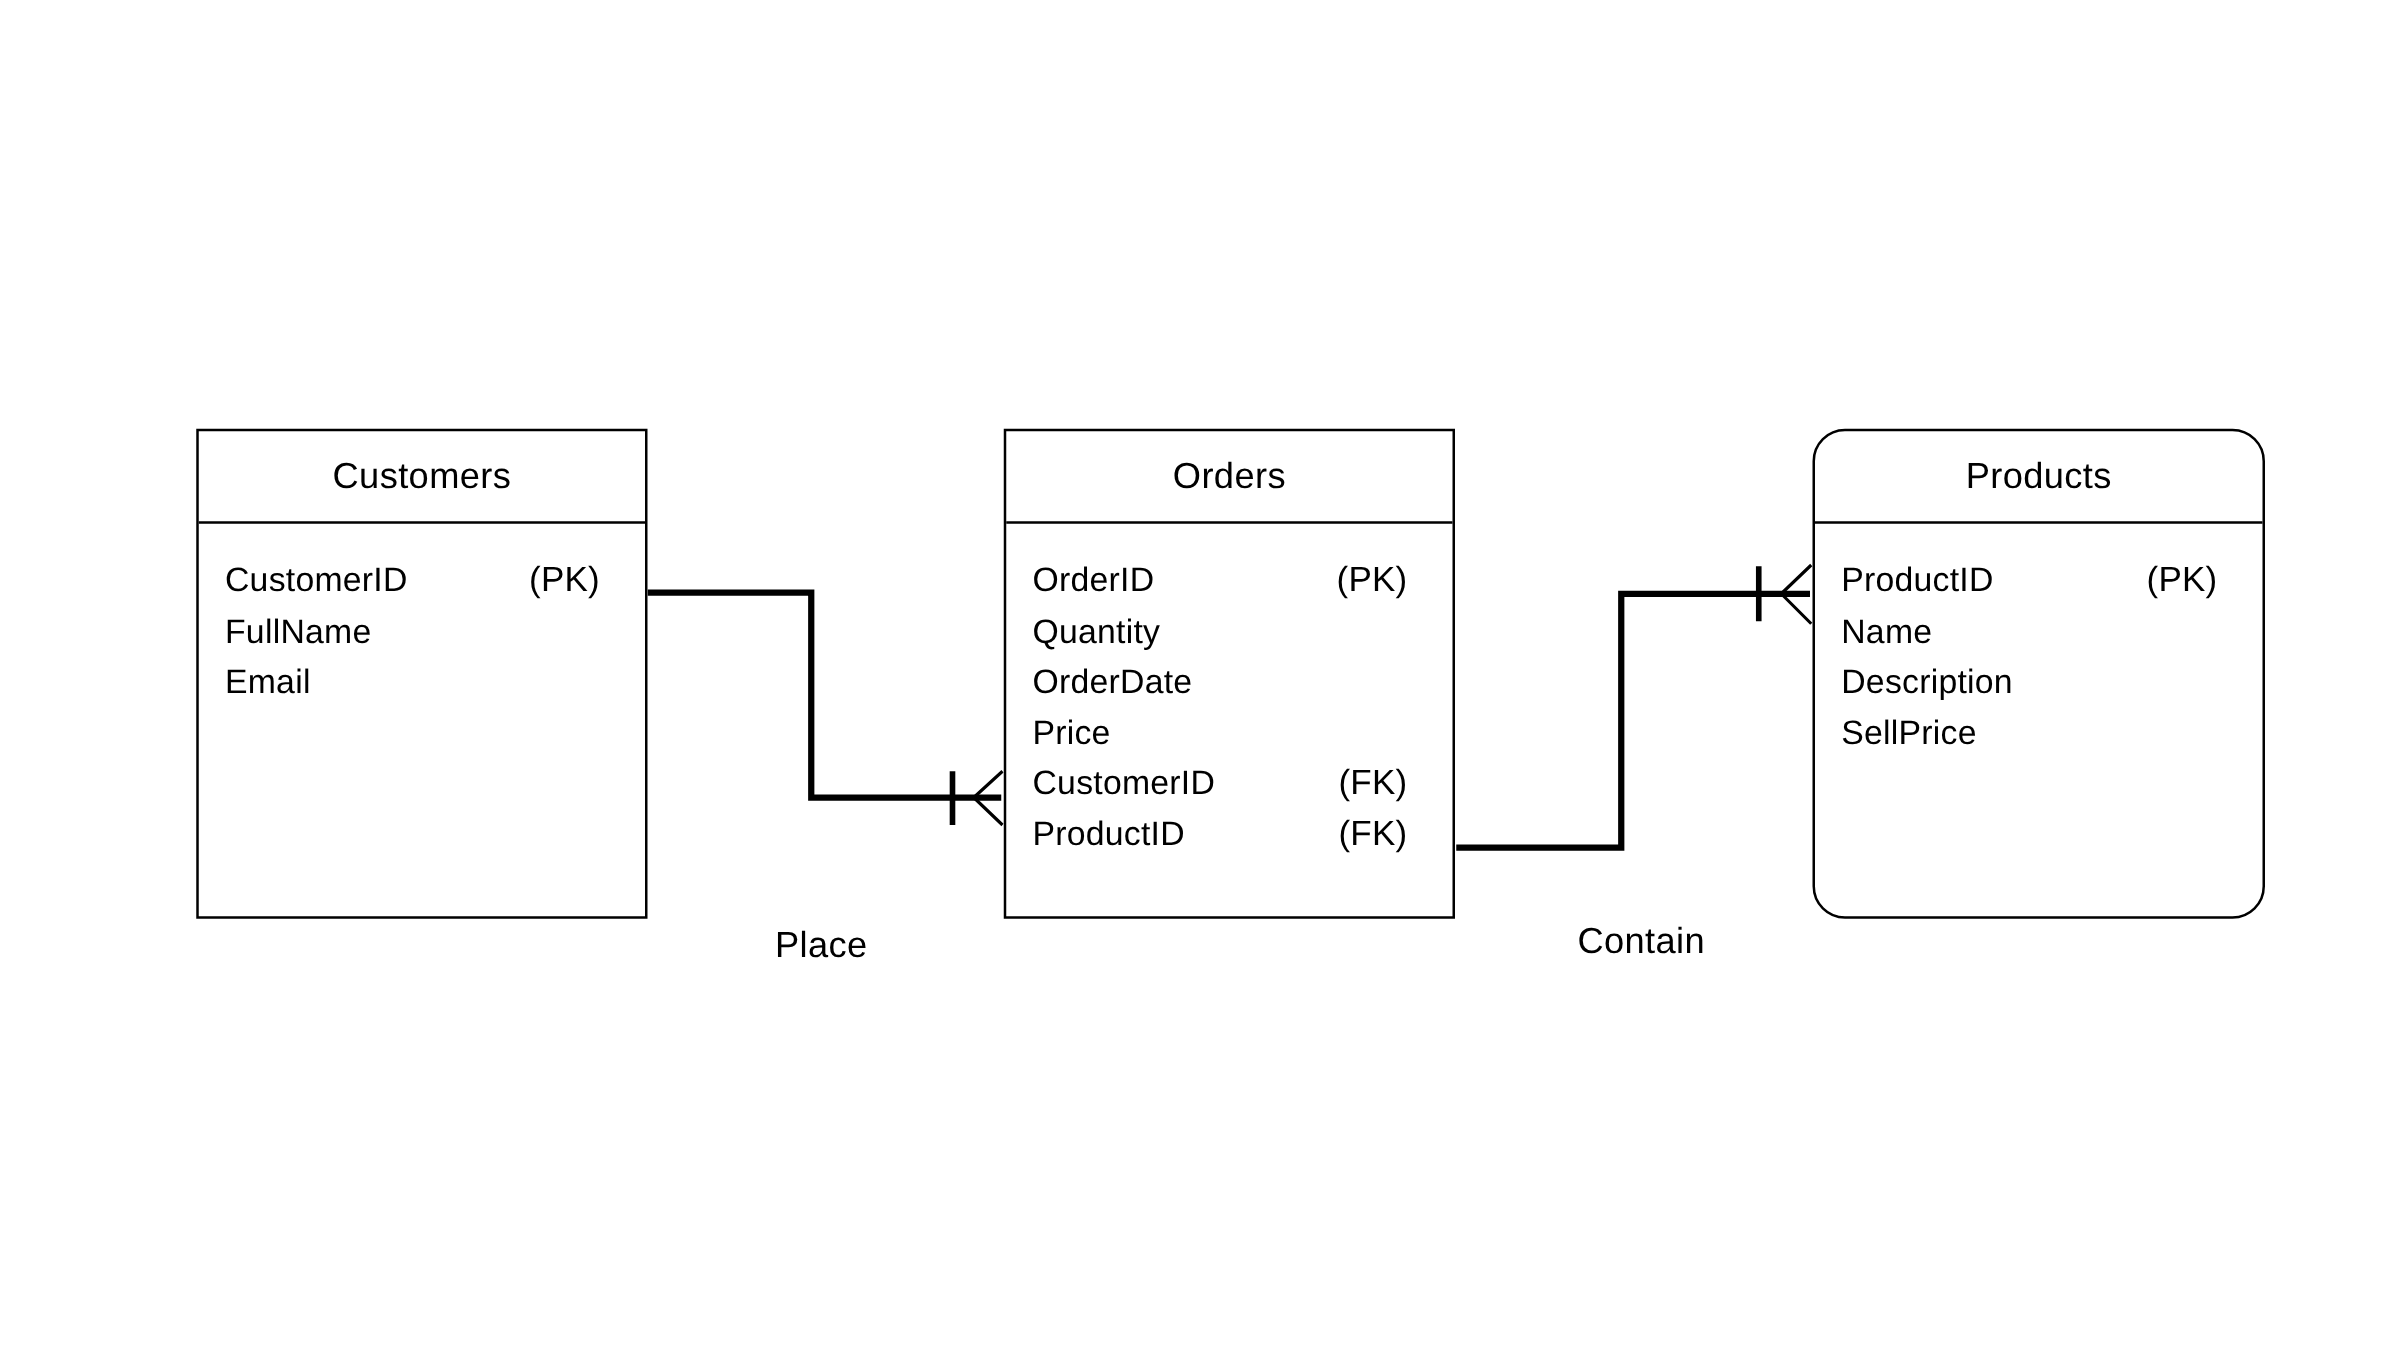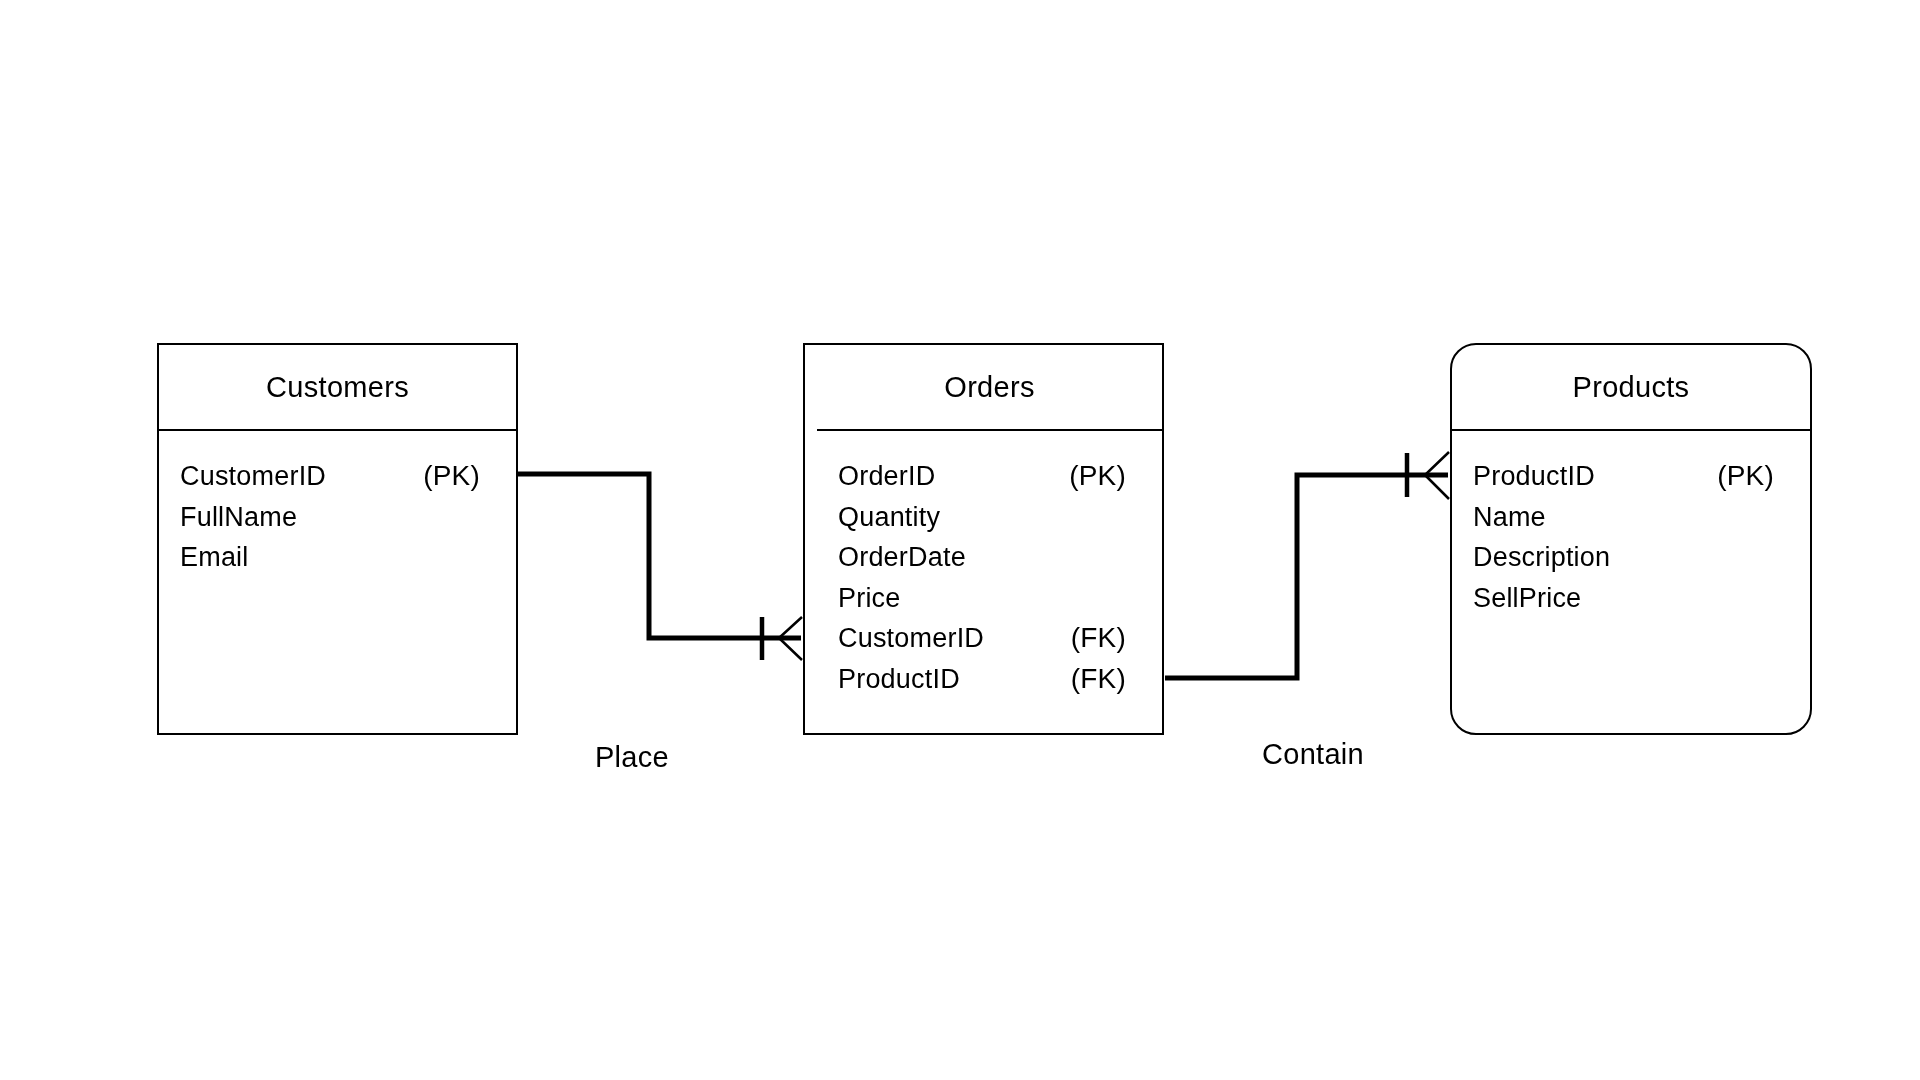--- a/index.html
+++ b/index.html
@@ -12,21 +12,21 @@
     font-family: "Liberation Sans", "DejaVu Sans", sans-serif;
     color: #000000;
     overflow: hidden;
   }
   .entity {
     position: absolute;
     background: #ffffff;
     border: 2px solid #000000;
   }
   .entity-header {
-    height: 86px;
+    height: 74px;
     border-bottom: 2px solid #000000;
     display: flex;
     align-items: center;
     justify-content: center;
     font-size: 29px;
     letter-spacing: 0.3px;
   }
   .entity-body {
     padding: 25px 36px 0 21px;
     font-size: 27px;
@@ -88,21 +88,21 @@
         <span>FullName</span>
         <span class="field-key"></span>
       </div>
       <div class="field-row">
         <span>Email</span>
         <span class="field-key"></span>
       </div>
     </div>
   </div>
 
-  <div class="entity" style="left:803px; top:343px; width:361px; height:392px;padding-left:12px;">
+  <div class="entity" style="left:803px; top:343px; width:361px; height:392px;">
     <div class="entity-header">Orders</div>
     <div class="entity-body">
       <div class="field-row">
         <span>OrderID</span>
         <span class="field-key">(PK)</span>
       </div>
       <div class="field-row">
         <span>Quantity</span>
         <span class="field-key"></span>
       </div>
@@ -140,16 +140,16 @@
         <span>Description</span>
         <span class="field-key"></span>
       </div>
       <div class="field-row">
         <span>SellPrice</span>
         <span class="field-key"></span>
       </div>
     </div>
   </div>
 
-  <div class="rel-label" style="left:632px; top:757px;">Place</div>
+  <div class="rel-label" style="left:657px; top:757px;">Place</div>
   <div class="rel-label" style="left:1313px; top:754px;">Contain</div>
 
 </div>
 
 </body></html>

